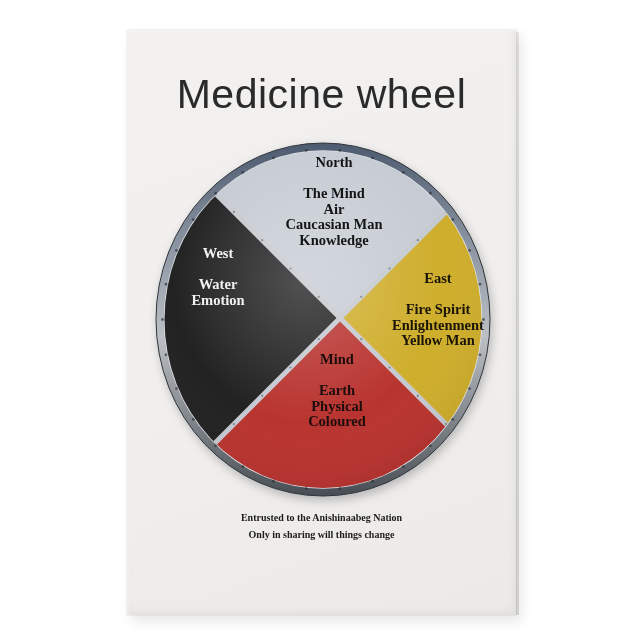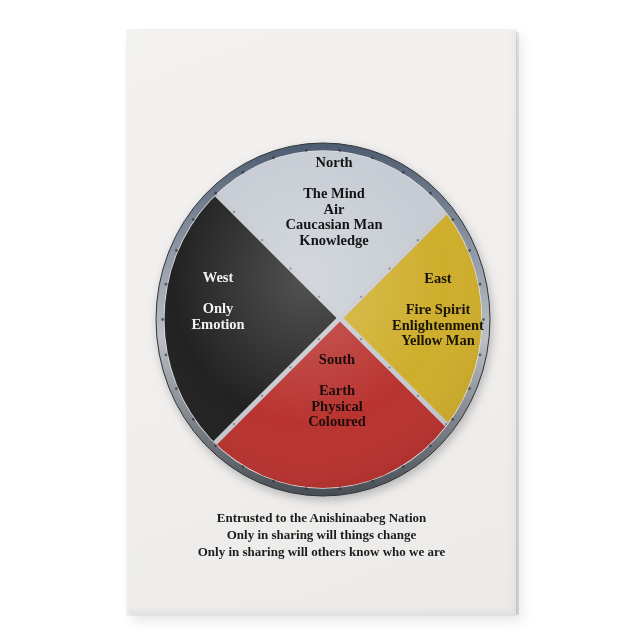--- a/index.html
+++ b/index.html
@@ -31,33 +31,34 @@
   #rim-rivets circle{fill:#262b33;opacity:.65;}
   #divider-rivets circle{fill:#30353c;opacity:.5;}
   .q{
     position:absolute;text-align:center;font-weight:bold;
     font-size:14.5px;line-height:15.4px;color:#141414;
   }
   .q .dir{margin-bottom:16px;}
   .q-north{left:107px;top:125px;width:200px;}
   .q-east{left:231px;top:232px;width:160px;}
   .q-south{left:110px;top:322px;width:200px;}
-  .q-west{left:11px;top:216px;width:160px;margin-top:24px;}
+  .q-west{left:11px;top:216px;width:160px;}
   .footer{
     position:absolute;left:0;right:0;top:480px;text-align:center;
-    font-weight:bold;font-size:13px;line-height:16.8px;color:#1c1c1c;
+    font-weight:bold;font-size:10px;line-height:16.8px;color:#1c1c1c;
   }
 </style>
 </head>
 <body>
 
 <div class="stage">
   <div class="edge-right"></div>
   <div class="poster">
 
+    <h1 class="title">Medicine wheel</h1>
 
     <div class="wheel">
       <svg width="338" height="357" viewBox="0 0 338 357">
         <defs>
           <linearGradient id="rimGrad" x1="0" y1="0" x2="0" y2="1">
             <stop offset="0%" stop-color="#4d5b70"></stop>
             <stop offset="30%" stop-color="#8e97a4"></stop>
             <stop offset="55%" stop-color="#bcc0c5"></stop>
             <stop offset="85%" stop-color="#70757c"></stop>
             <stop offset="100%" stop-color="#484c53"></stop>
@@ -154,32 +155,31 @@
     </div>
 
     <div class="q q-east" style="color: rgb(26, 20, 8); margin-top: 9px;">
       <div class="dir">East</div>
       <div>Fire Spirit</div>
       <div>Enlightenment</div>
       <div>Yellow Man</div>
     </div>
 
     <div class="q q-south" style="color: rgb(28, 13, 12);">
-      <div class="dir">South</div>
+      <div class="dir">Mind</div>
       <div>Earth</div>
       <div>Physical</div>
       <div>Coloured</div>
     </div>
 
     <div class="q q-west" style="color: rgb(242, 242, 242);">
       <div class="dir">West</div>
-      <div>Only</div>
+      <div>Water</div>
       <div>Emotion</div>
     </div>
 
     <div class="footer">
       <div>Entrusted to the Anishinaabeg Nation</div>
       <div>Only in sharing will things change</div>
-      <div>Only in sharing will others know who we are</div>
     </div>
 
   </div>
 </div>
 
 </body></html>

